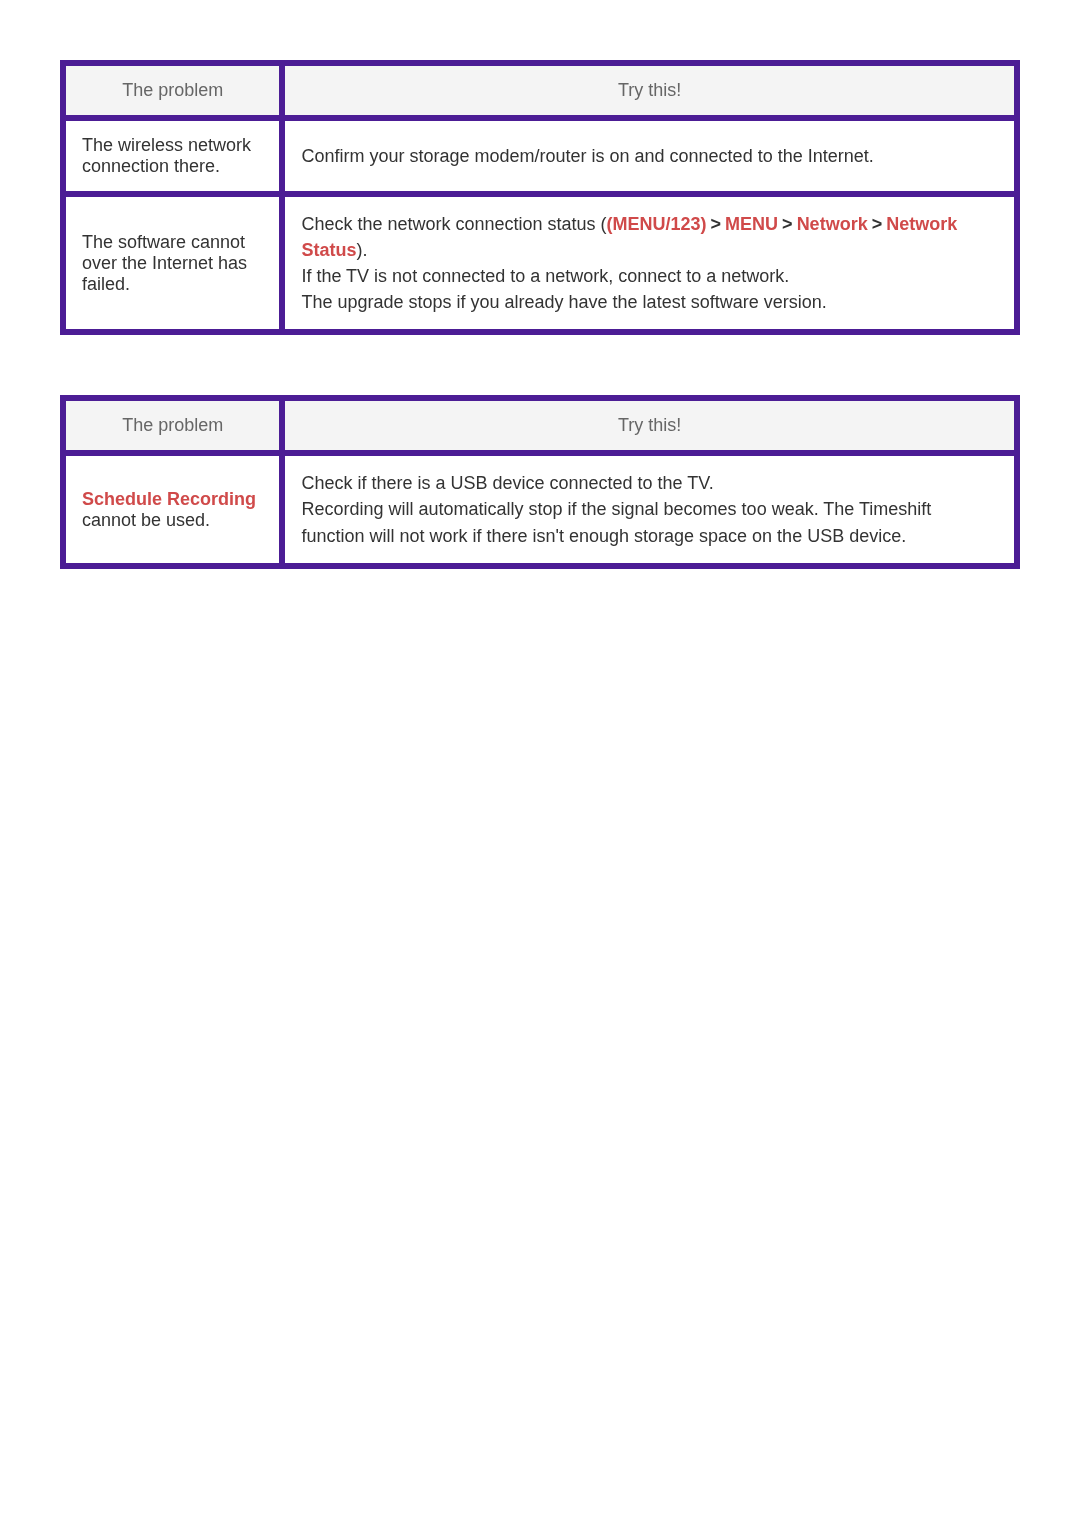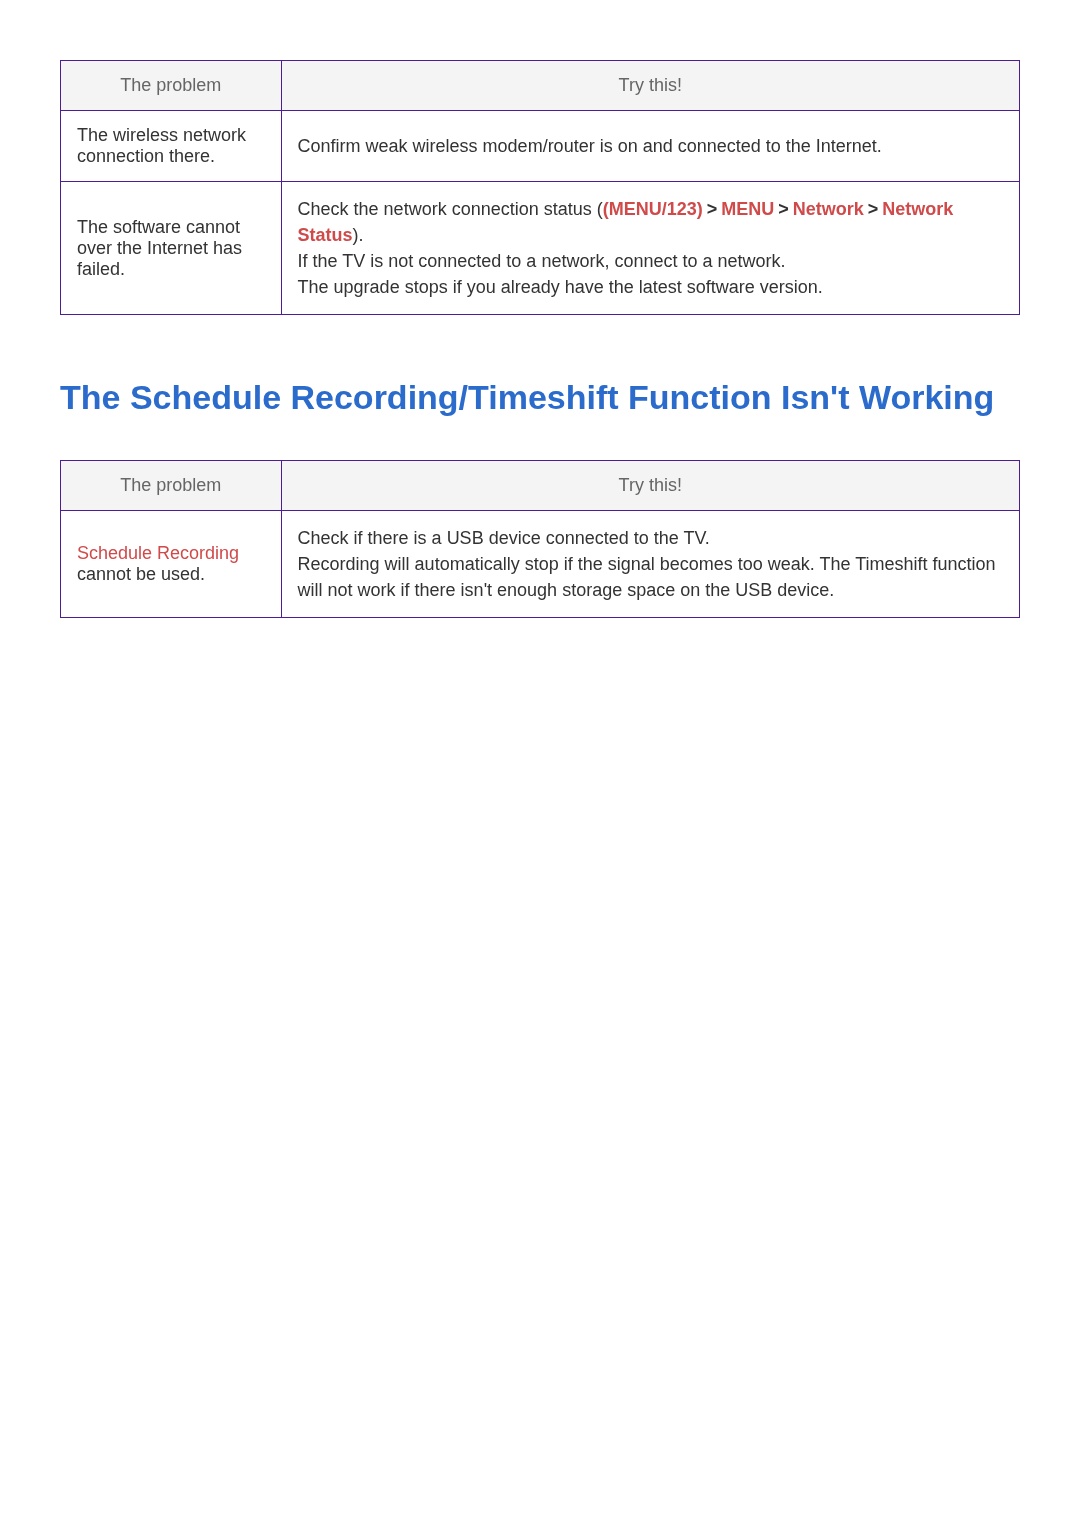--- a/index.html
+++ b/index.html
@@ -22,21 +22,21 @@
   }
   .section + .section {
     margin-top: 60px;
   }
   table {
     border-collapse: collapse;
     width: 100%;
     font-size: 18px;
   }
   th, td {
-    border: 1px solid #4c1d95;
+    border: 6px solid #4c1d95;
     padding: 14px 16px;
     text-align: left;
     vertical-align: middle;
   }
   th {
     background: #f4f4f4;
     font-weight: normal;
     color: #666666;
     text-align: center;
   }
@@ -52,51 +52,50 @@
     color: #d04a4a;
     font-weight: bold;
   }
   .menu-path .sep {
     font-weight: bold;
     color: #333333;
     padding: 0 4px;
   }
   .sched {
     color: #d04a4a;
-    font-weight: normal;
+    font-weight: bold;
   }
 </style>
 </head>
 <body>
 
 <div class="page">
 
   <div class="section">
     <table>
       <thead>
         <tr>
           <th>The problem</th>
           <th>Try this!</th>
         </tr>
       </thead>
       <tbody>
         <tr>
           <td class="problem">The wireless network connection there.</td>
-          <td class="trythis">Confirm weak wireless modem/router is on and connected to the Internet.</td>
+          <td class="trythis">Confirm your storage modem/router is on and connected to the Internet.</td>
         </tr>
         <tr>
           <td class="problem">The software cannot over the Internet has failed.</td>
           <td class="trythis">Check the network connection status (<span class="menu-path">(MENU/123)<span class="sep">&gt;</span>MENU<span class="sep">&gt;</span>Network<span class="sep">&gt;</span>Network Status</span>).<br>If the TV is not connected to a network, connect to a network.<br>The upgrade stops if you already have the latest software version.</td>
         </tr>
       </tbody>
     </table>
   </div>
 
   <div class="section">
-    <h1>The Schedule Recording/Timeshift Function Isn't Working</h1>
     <table>
       <thead>
         <tr>
           <th>The problem</th>
           <th>Try this!</th>
         </tr>
       </thead>
       <tbody>
         <tr>
           <td class="problem"><span class="sched">Schedule Recording</span> cannot be used.</td>

